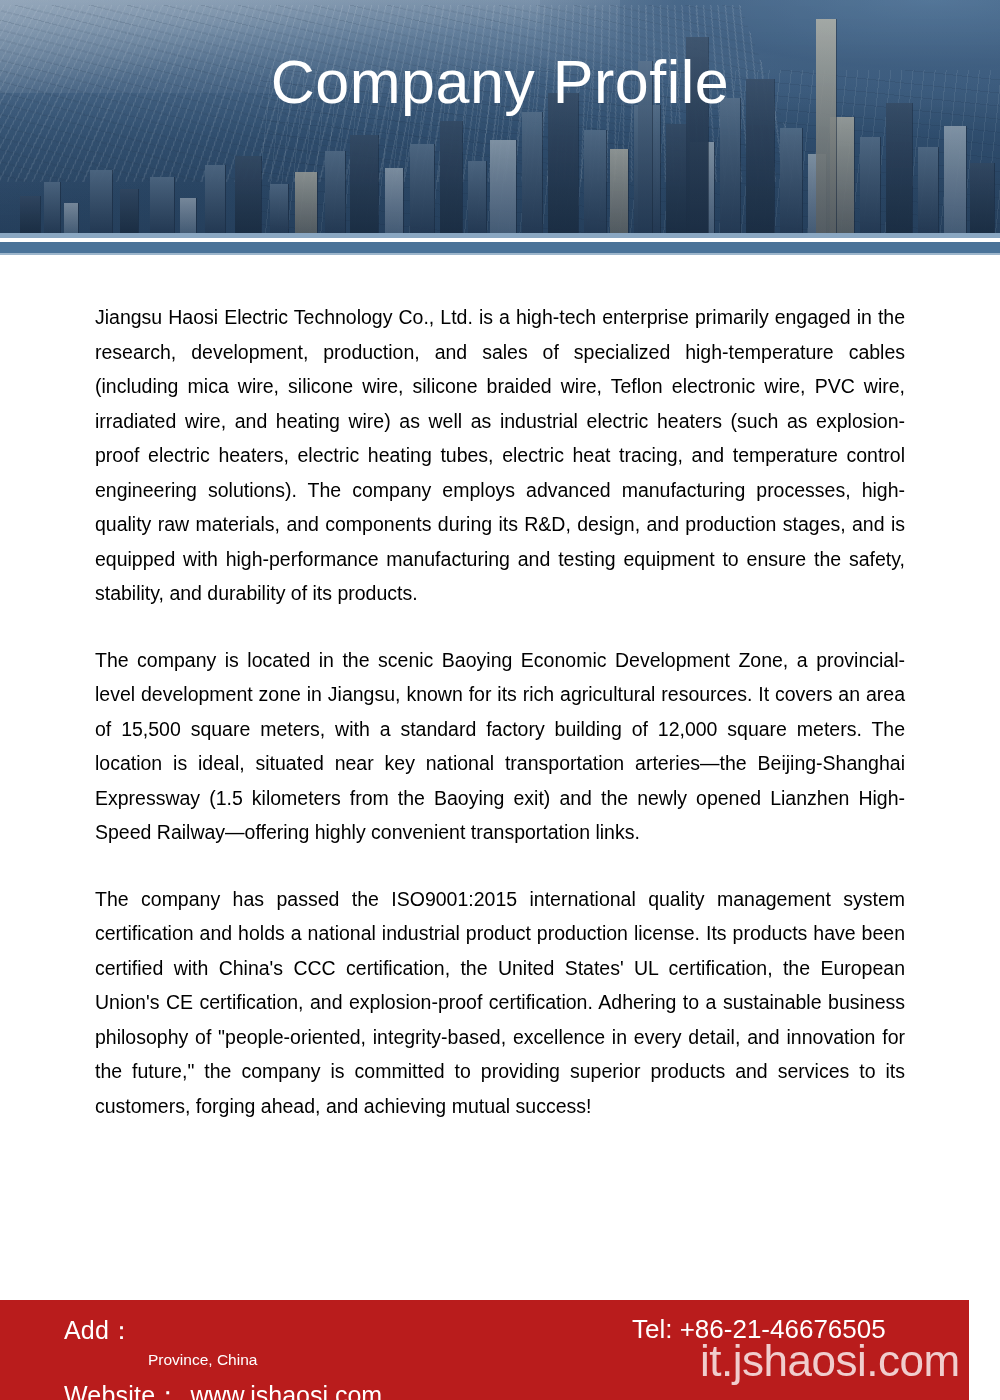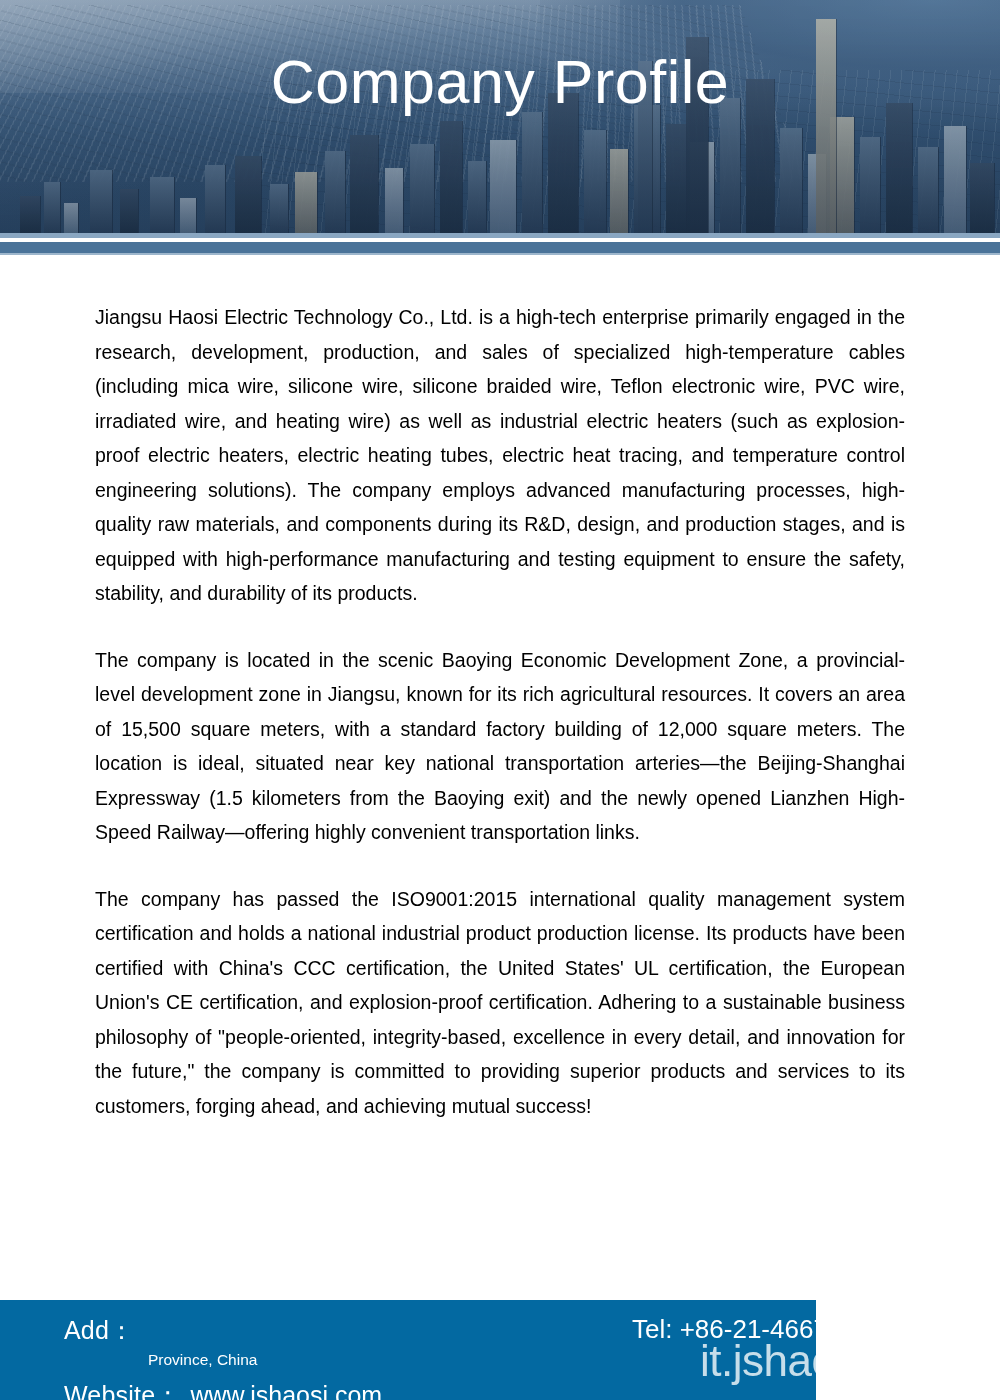--- a/index.html
+++ b/index.html
@@ -190,23 +190,23 @@
     -webkit-hyphens: none;
     hyphens: none;
   }
   .para:last-child { margin-bottom: 4px; }
 
   
   .footer {
     position: absolute;
     left: 0;
     top: 1300px;
-    width: 816px;
+    width: 969px;
     height: 100px;
-    background: #0369a1;
+    background: #b91c1c;
     color: #ffffff;
     overflow: hidden;
     text-decoration: underline;
   }
 
   .footer-left {
     position: absolute;
     left: 64px;
     top: 14px;
     width: 560px;

